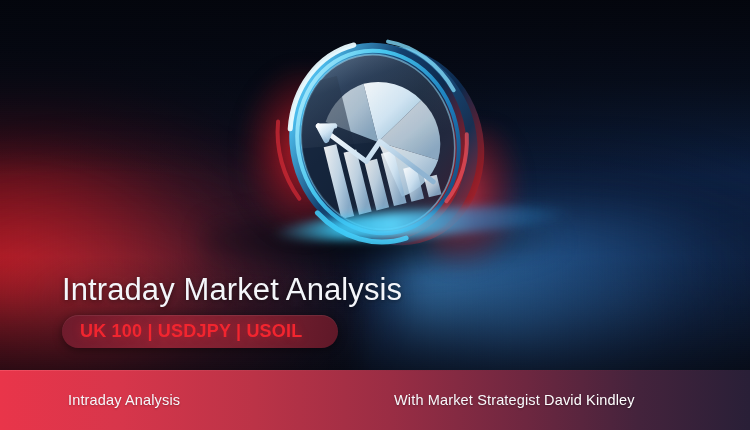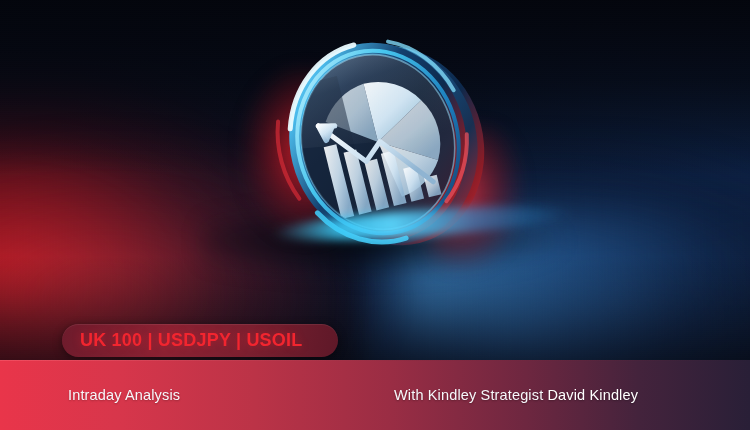--- a/index.html
+++ b/index.html
@@ -124,37 +124,37 @@
   }
 
   
   .pill{
     position:absolute;
     left:62px; top:315px;
     width:276px; height:33px;
     border-radius:17px;
     background:linear-gradient(100deg,#6e1b2c 0%, #8b2233 38%, #7a2030 68%, #5e1828 100%);
     box-shadow:0 2px 10px rgba(0,0,0,.45), inset 0 1px 0 rgba(255,255,255,.07);
-    display:flex; align-items:center;margin-top:9px;
+    display:flex; align-items:center;
   }
   .pill-text{
     margin-left:18px;
     font-size:18px;
     font-weight:700;
     letter-spacing:.2px;
     color:#f2252f;
     text-shadow:0 0 9px rgba(242,37,47,.40);
     white-space:nowrap;
   }
 
   
   .footer{
     position:absolute;
     left:0; bottom:0;
-    width:750px; height:70px;
+    width:750px; height:60px;
     background:linear-gradient(90deg,
       #e9354a 0%,
       #d7364b 16%,
       #bb3347 34%,
       #9a2d44 52%,
       #6e2740 70%,
       #44233c 85%,
       #291f37 100%);
     display:flex; align-items:center;
   }
@@ -292,24 +292,25 @@
         <path d="M150 9 A88 100 0 0 1 202 72" stroke="#7fd8f6" stroke-width="4" fill="none" stroke-linecap="round" opacity=".8"></path>
         <path d="M40 158 A88 100 0 0 0 120 204" stroke="#3fc3f0" stroke-width="5" fill="none" stroke-linecap="round" opacity=".92"></path>
         <path d="M168 178 A88 100 0 0 0 204 118" stroke="#e8505c" stroke-width="4" fill="none" stroke-linecap="round" opacity=".75"></path>
         <path d="M24 60 A88 100 0 0 0 26 140" stroke="#d42b36" stroke-width="4" fill="none" stroke-linecap="round" opacity=".7"></path>
       </g>
     </svg>
 
     <div class="coin-base-streak"></div>
   </div>
 
+  <div class="headline">Intraday Market Analysis</div>
 
   <div class="pill">
     <span class="pill-text">UK 100  | USDJPY | USOIL</span>
   </div>
 
   <div class="footer">
     <div class="footer-topline"></div>
     <div class="footer-left">Intraday Analysis</div>
-    <div class="footer-right"><span>With Kindley Strategist </span><b>David Kindley</b></div>
+    <div class="footer-right"><span>With Market Strategist </span><b>David Kindley</b></div>
   </div>
 
 </div>
 
 </body></html>

